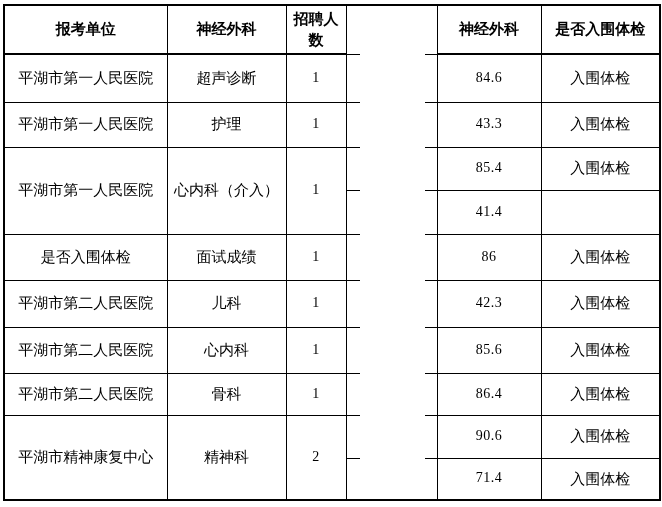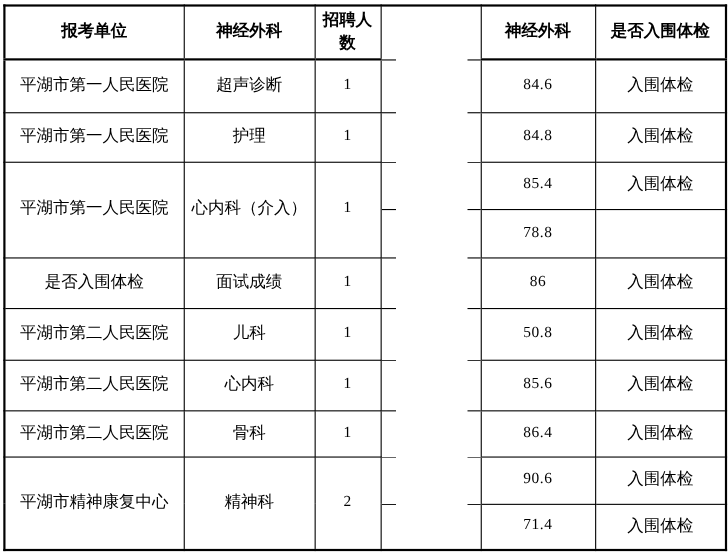--- a/index.html
+++ b/index.html
@@ -97,50 +97,50 @@
         <td class="num">1</td>
         <td class="gap stub"></td>
         <td class="num">84.6</td>
         <td>入围体检</td>
       </tr>
       <tr class="h-r2">
         <td>平湖市第一人民医院</td>
         <td>护理</td>
         <td class="num">1</td>
         <td class="gap stub"></td>
-        <td class="num">84.8</td>
+        <td class="num">43.3</td>
         <td>入围体检</td>
       </tr>
       <tr class="h-r3a">
         <td rowspan="2">平湖市第一人民医院</td>
         <td rowspan="2">心内科（介入）</td>
         <td rowspan="2" class="num">1</td>
         <td class="gap stub"></td>
         <td class="num">85.4</td>
         <td>入围体检</td>
       </tr>
       <tr class="h-r3b">
         <td class="gap stub"></td>
-        <td class="num">78.8</td>
+        <td class="num">41.4</td>
         <td></td>
       </tr>
       <tr class="h-r4">
         <td>是否入围体检</td>
         <td>面试成绩</td>
         <td class="num">1</td>
         <td class="gap stub"></td>
         <td class="num">86</td>
         <td>入围体检</td>
       </tr>
       <tr class="h-r5">
         <td>平湖市第二人民医院</td>
         <td>儿科</td>
         <td class="num">1</td>
         <td class="gap stub"></td>
-        <td class="num">50.8</td>
+        <td class="num">42.3</td>
         <td>入围体检</td>
       </tr>
       <tr class="h-r6">
         <td>平湖市第二人民医院</td>
         <td>心内科</td>
         <td class="num">1</td>
         <td class="gap stub"></td>
         <td class="num">85.6</td>
         <td>入围体检</td>
       </tr>

